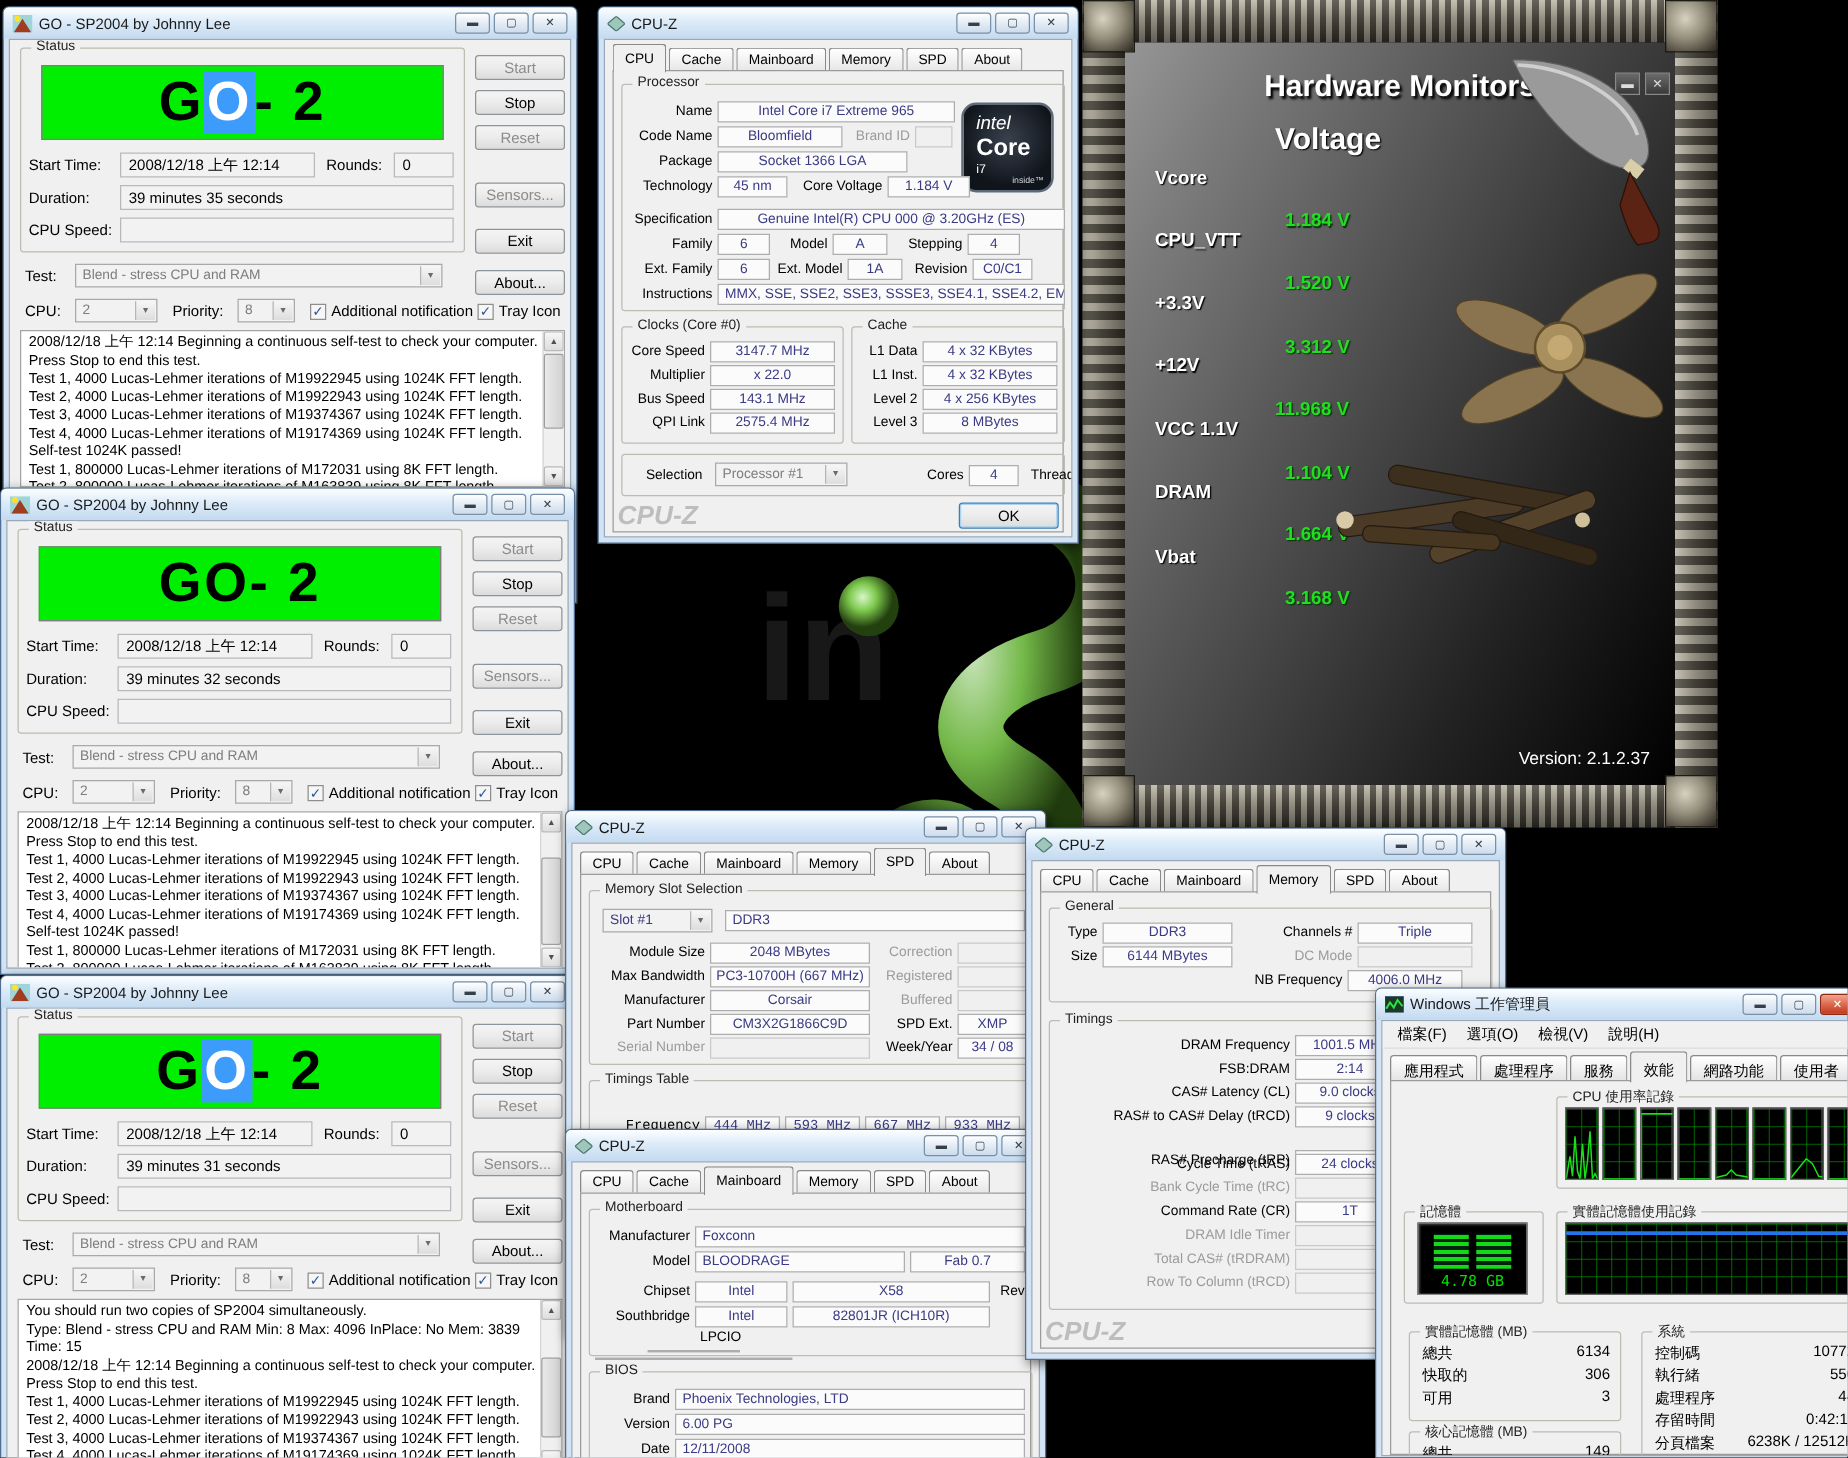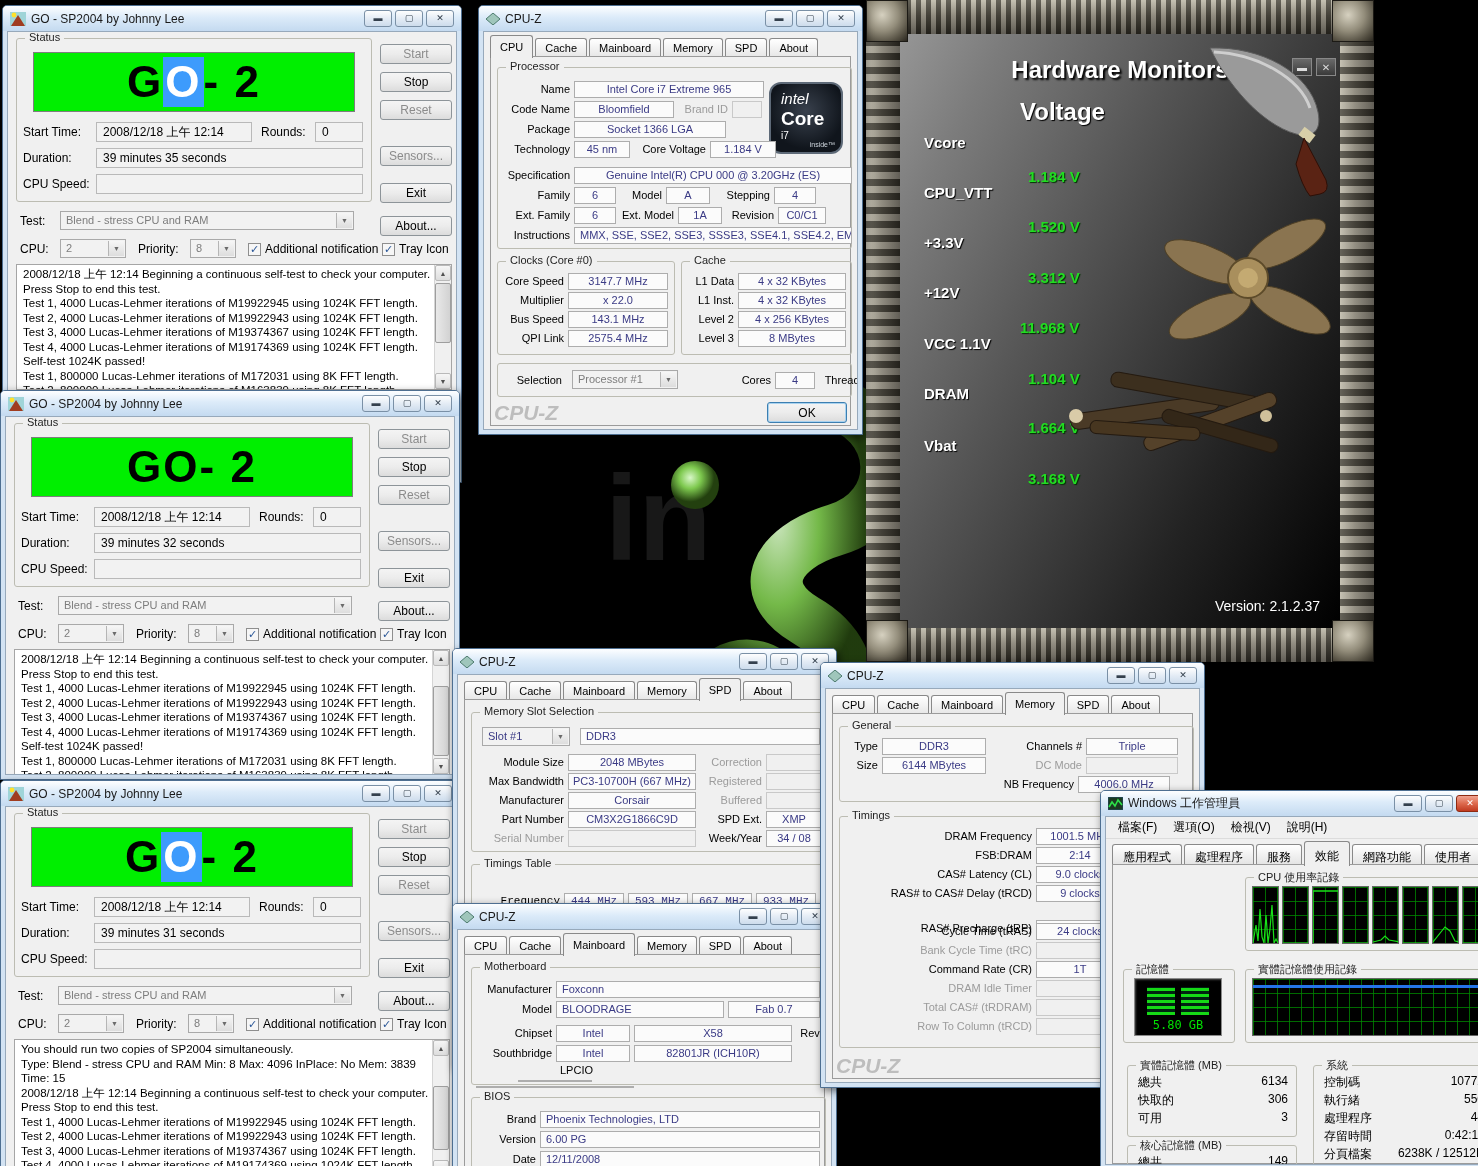--- a/index.html
+++ b/index.html
@@ -889,21 +889,21 @@
             <svg class="grid" width="27" height="58" style="border:1px solid #666;">
                 <polyline points="0,56 27,56" fill="none" stroke="#19e019" stroke-width="1.2"></polyline>
               </svg>
           </div>
         </div>
         <div class="grp" style="left:10px;top:104px;width:112px;height:74px;">
           <span class="gl" style="background:#f0f0f0;">記憶體</span>
           <div class="led" style="left:10px;top:8px;width:88px;height:58px;">
             <div style="position:absolute;left:12px;top:8px;width:28px;height:28px;background:repeating-linear-gradient(0deg,#16d916 0 3px,#021 3px 6px);"></div>
             <div style="position:absolute;right:12px;top:8px;width:28px;height:28px;background:repeating-linear-gradient(0deg,#16d916 0 3px,#021 3px 6px);"></div>
-            <div class="ledtxt" style="bottom:3px;">5.80 GB</div>
+            <div class="ledtxt" style="bottom:3px;">4.78 GB</div>
           </div>
         </div>
         <div class="grp" style="left:132px;top:104px;width:250px;height:74px;">
           <span class="gl" style="background:#f0f0f0;">實體記憶體使用記錄</span>
           <div class="grid" style="position:absolute;left:6px;top:8px;width:236px;height:58px;border:1px solid #666;">
             <div style="position:absolute;left:0;right:0;top:6px;height:3px;background:#2574e8;"></div>
           </div>
         </div>
         <div class="grp" style="left:14px;top:200px;width:170px;height:72px;">
           <span class="gl" style="background:#f0f0f0;">實體記憶體 (MB)</span>

